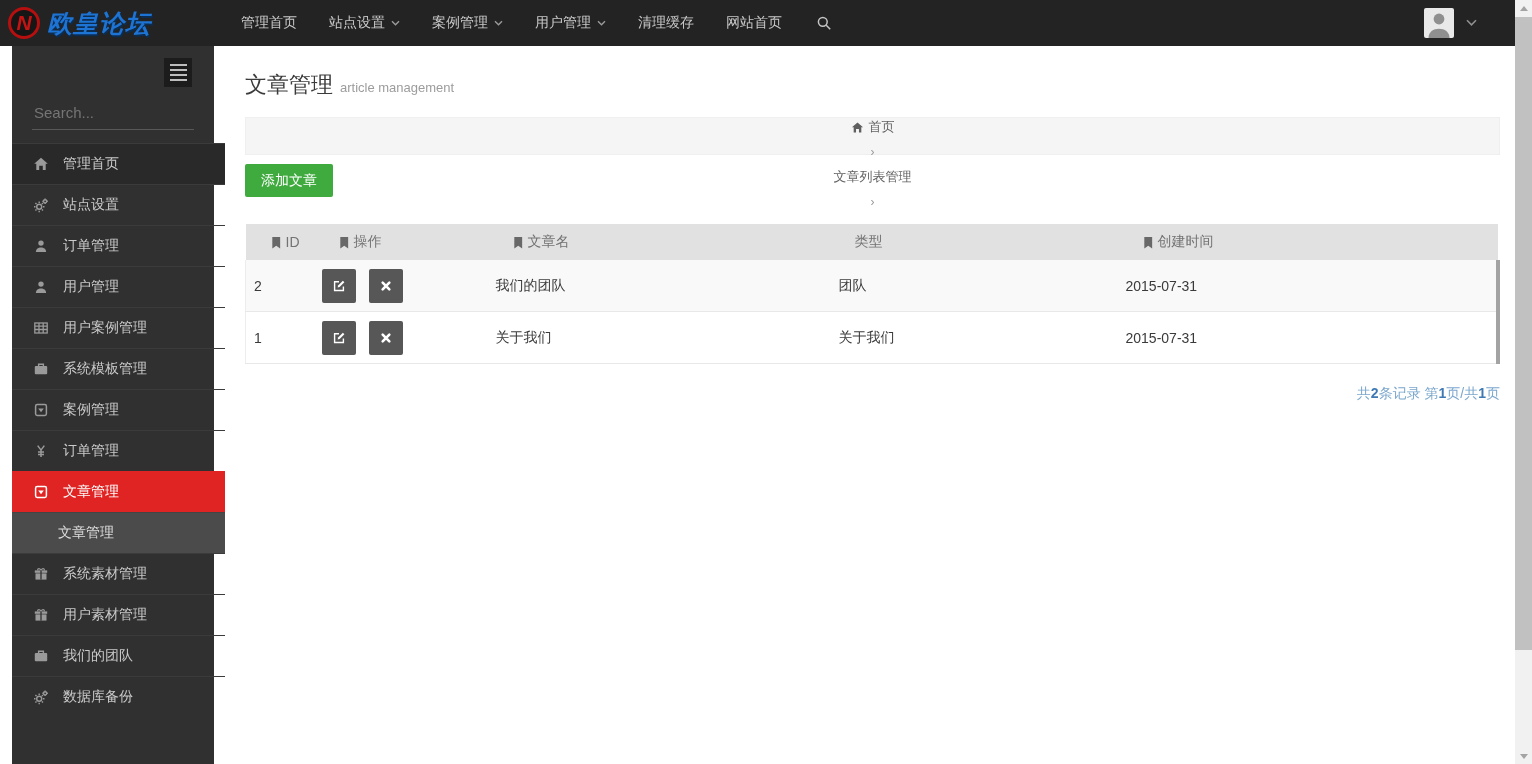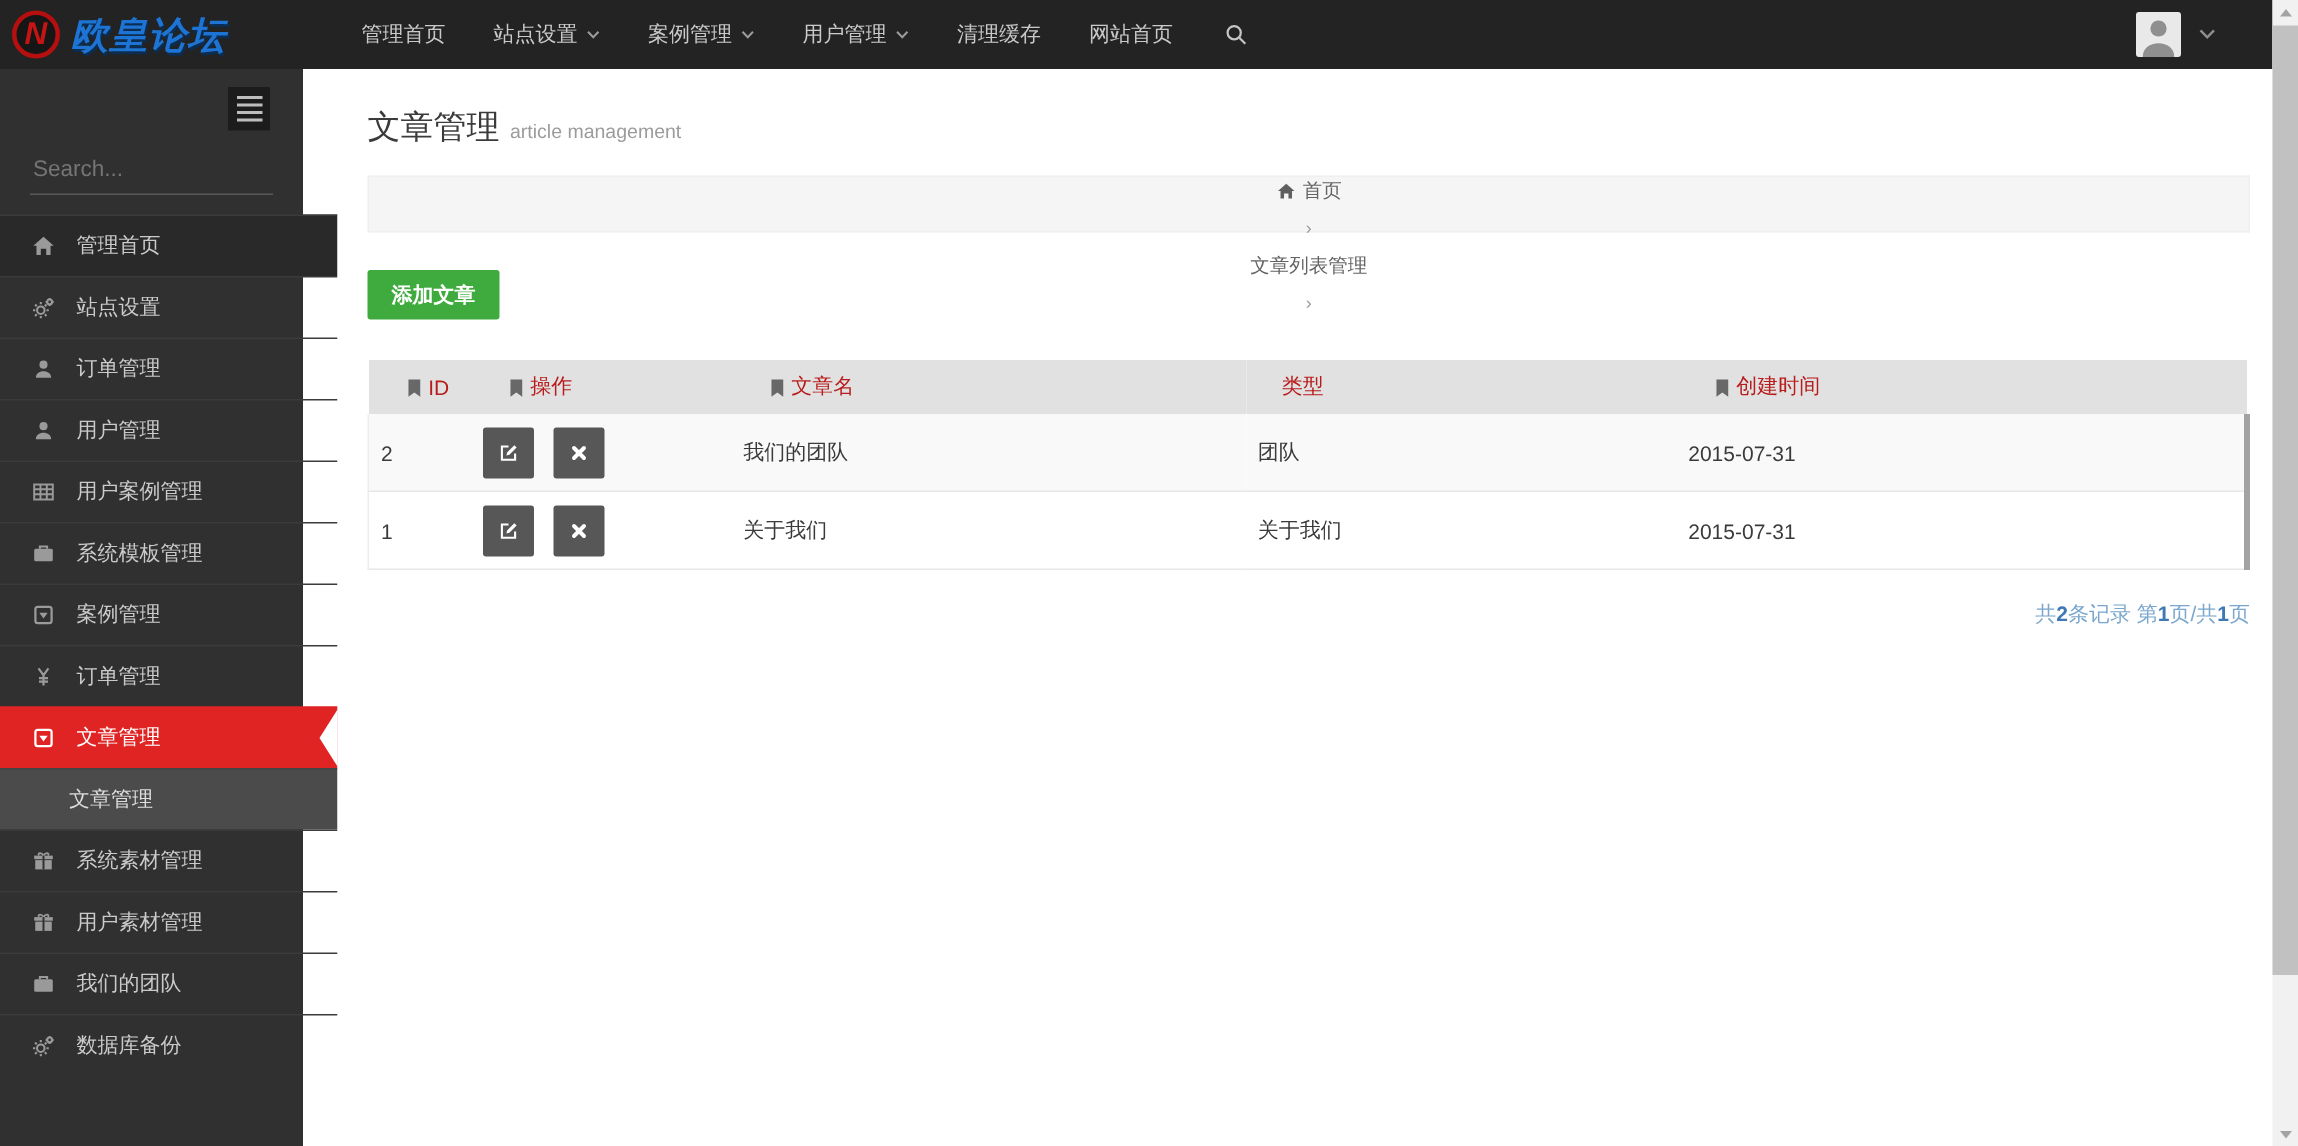--- a/index.html
+++ b/index.html
@@ -20,44 +20,44 @@
   .avatar{width:30px;height:30px;background:#e9e9e9;border-radius:2px;overflow:hidden;display:flex;align-items:flex-end;justify-content:center;cursor:pointer;}
   
   .scrollbar{position:absolute;top:0;right:0;width:17px;height:764px;background:#f1f1f1;z-index:9;}
   .sb-arrow{position:absolute;left:0;width:17px;height:16px;display:flex;align-items:center;justify-content:center;}
   .sb-arrow.up{top:0;}
   .sb-arrow.down{bottom:0;}
   .tri-up{width:0;height:0;border-left:4px solid transparent;border-right:4px solid transparent;border-bottom:5px solid #a3a3a3;}
   .tri-down{width:0;height:0;border-left:4px solid transparent;border-right:4px solid transparent;border-top:5px solid #a3a3a3;}
   .sb-thumb{position:absolute;top:17px;left:0;width:17px;height:633px;background:#c1c1c1;}
   
-  .sidebar{position:absolute;top:46px;left:0;width:202px;height:718px;background:#303030;}
+  .sidebar{position:absolute;top:46px;left:12px;width:202px;height:718px;background:#303030;}
   .hamburger{position:absolute;top:12px;right:22px;width:28px;height:29px;background:#1c1c1c;display:flex;flex-direction:column;justify-content:center;align-items:center;gap:3px;cursor:pointer;}
   .hamburger span{display:block;width:17px;height:2px;background:#bdbdbd;}
   .side-search{position:absolute;top:50px;left:20px;right:20px;height:33px;border-bottom:1px solid #585858;display:flex;align-items:center;}
   .side-search input{flex:1;background:transparent;border:none;outline:none;color:#bbb;font-size:15px;font-family:inherit;}
   .side-search input::placeholder{color:#757575;}
   .menu{position:absolute;top:97px;left:0;width:225px;}
   .menu-item{height:41px;display:flex;align-items:center;gap:13px;padding-left:20px;box-sizing:border-box;color:#cacaca;font-size:14px;border-top:1px solid #3b3b3b;cursor:pointer;position:relative;}
   .menu-item .ico{width:18px;display:flex;justify-content:center;flex:0 0 auto;}
   .menu-item.first{background:#292929;}
   .menu-item.active{background:var(--accent-red,#e02424);color:#fff;border-top-color:var(--accent-red,#e02424);}
   .menu-item.active::after{content:"";position:absolute;right:0;top:50%;transform:translateY(-50%);width:0;height:0;border-top:19px solid transparent;border-bottom:19px solid transparent;border-right:12px solid #fff;}
   .menu-item.submenu{background:#4b4b4b;border-top-color:#444;padding-left:46px;color:#ddd;}
   
   .content{position:absolute;left:225px;top:46px;width:1290px;height:718px;background:#fff;box-sizing:border-box;padding:24px 15px 0 20px;}
   .page-head{display:flex;align-items:baseline;}
   .page-title{font-size:22px;color:#3b3b3b;font-weight:500;}
   .page-sub{font-size:13px;color:#9c9c9c;margin-left:7px;}
   .breadcrumb{margin-top:17px;height:38px;background:#f5f5f5;border:1px solid #efefef;box-sizing:border-box;display:flex;align-items:center;padding:0 14px;font-size:13px;color:#636363;gap:9px;flex-direction:column;}
   .breadcrumb .crumb{cursor:pointer;display:flex;align-items:center;gap:5px;}
   .breadcrumb .sep{color:#9a9a9a;font-size:12px;}
-  .btn-add{margin-top:25px;display:inline-flex;align-items:center;justify-content:center;height:33px;padding:12px 16px;background:var(--button-green,#3fab3f);color:#fff;font-size:14px;border:none;border-radius:2px;cursor:pointer;font-family:inherit;font-weight:bold;}
+  .btn-add{margin-top:9px;display:inline-flex;align-items:center;justify-content:center;height:33px;padding:12px 16px;background:var(--button-green,#3fab3f);color:#fff;font-size:14px;border:none;border-radius:2px;cursor:pointer;font-family:inherit;}
   .data-table{margin-top:27px;width:100%;border-collapse:collapse;table-layout:fixed;font-size:14px;}
-  .data-table thead th{background:#e1e1e1;height:36px;text-align:left;font-weight:normal;color:#b91c1c;padding:0 0 0 24px;}
+  .data-table thead th{background:#e1e1e1;height:36px;text-align:left;font-weight:normal;color:#737373;padding:0 0 0 24px;}
   .th-inner{display:flex;align-items:center;gap:4px;}
   .data-table tbody td{height:51px;padding:0 0 0 8px;color:#3a3a3a;border-bottom:1px solid #e8e8e8;}
   .data-table tbody td:first-child{border-left:1px solid #ededed;}
   .data-table tbody td:last-child{border-right:4px solid #a3a3a3;}
   .data-table tbody tr.odd{background:#f9f9f9;}
   .action-btn{width:34px;height:34px;background:#575757;border:none;border-radius:2px;display:inline-flex;align-items:center;justify-content:center;margin-right:10px;cursor:pointer;vertical-align:middle;}
   .pagination{margin-top:21px;text-align:right;font-size:14px;color:var(--pagination-blue,#7ba7cd);padding-right:0;}
   .pagination b{color:var(--pagination-blue-bold,#3e79b4);}
   svg{display:block;}
 </style>

